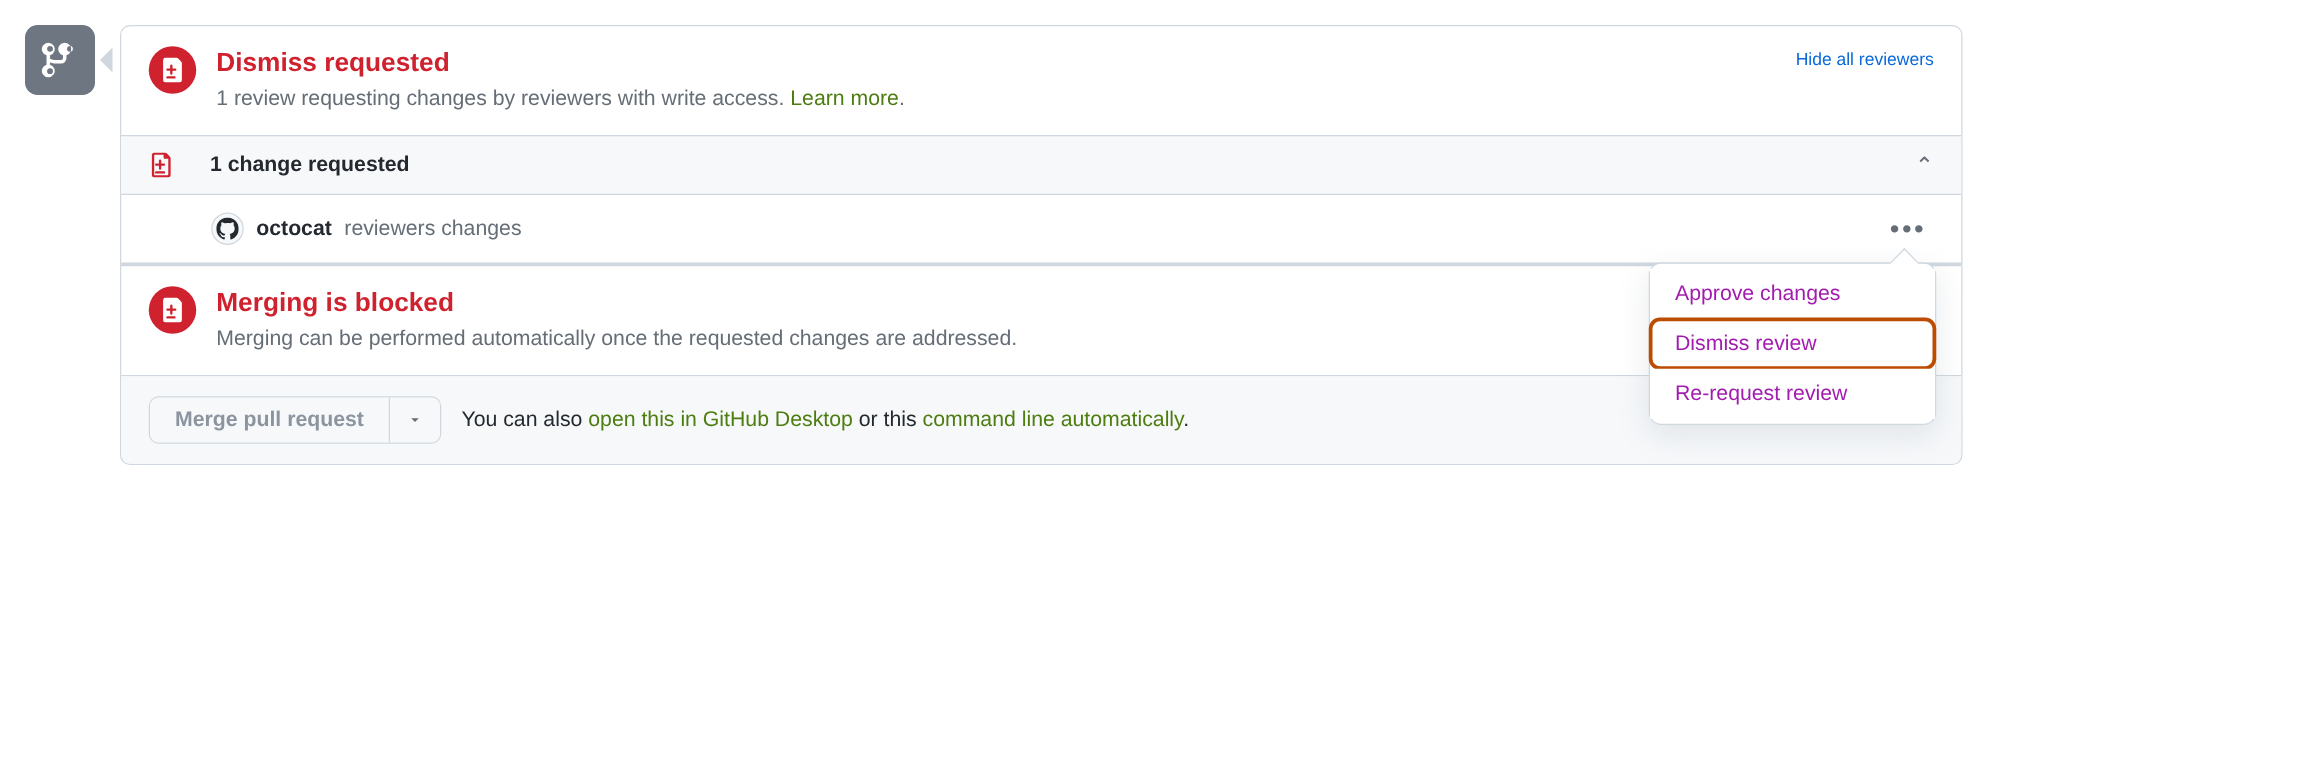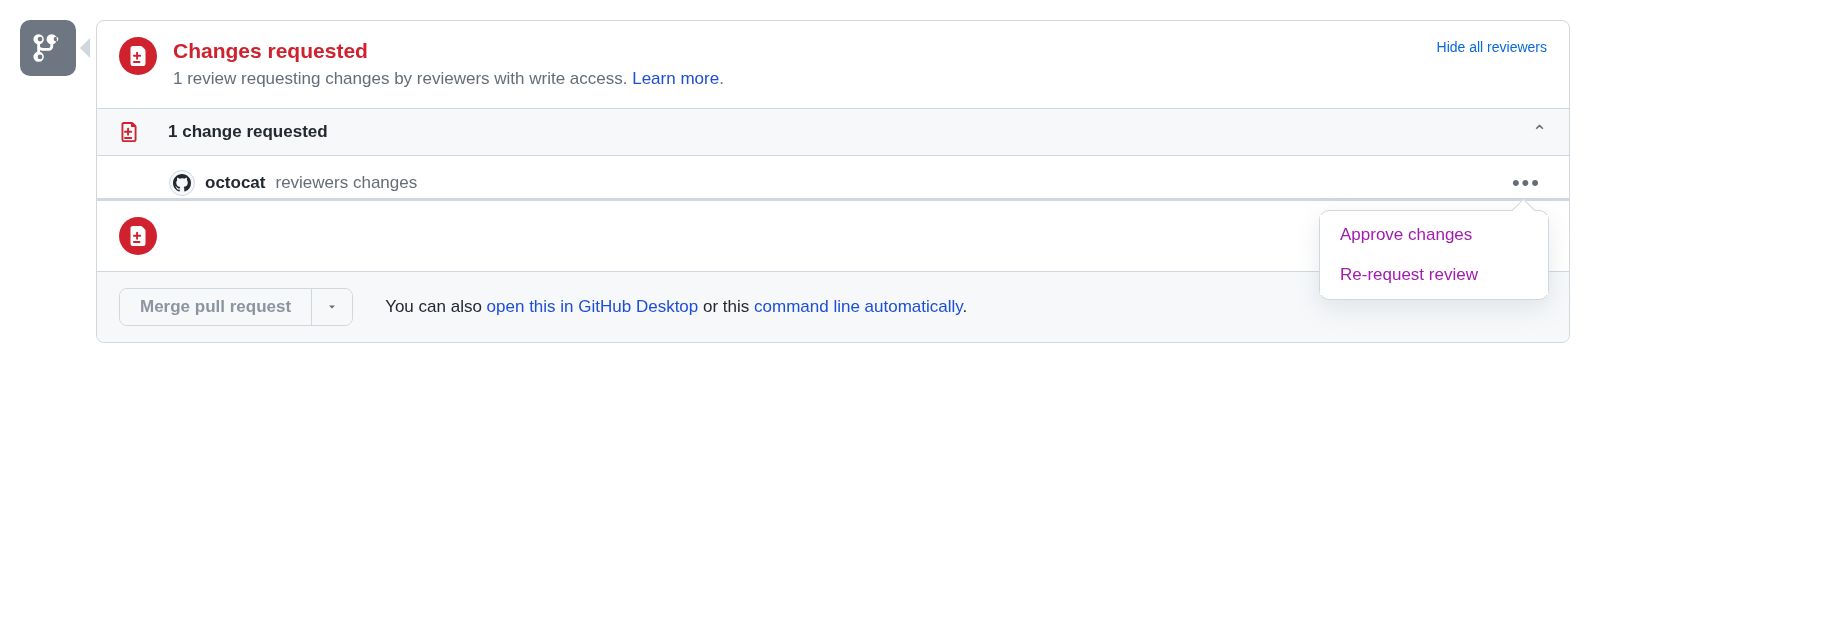--- a/index.html
+++ b/index.html
@@ -67,21 +67,21 @@
     font-weight: 600;
     font-size: 21px;
     line-height: 1.3;
     margin-bottom: 2px;
   }
   .sub {
     color: #656d76;
     font-size: 17px;
     line-height: 1.5;
   }
-  .sub a, .link { color: #1d4ed8; text-decoration: none; }
+  .sub a, .link { color: #4d7c0f; text-decoration: none; }
   .hide-reviewers {
     position: absolute;
     right: 22px;
     top: 18px;
     color: #0969da;
     font-size: 14px;
     cursor: pointer;
   }
   .change-bar {
     background: #f6f8fa;
@@ -97,21 +97,21 @@
   .file-diff-icon svg { width: 20px; height: 20px; fill: #cf222e; }
   .change-bar .label { font-weight: 600; color: #24292f; }
   .chevron {
     margin-left: auto;
     color: #656d76;
     font-size: 18px;
     cursor: pointer;
     user-select: none;
   }
   .reviewer-row {
-    padding: 12px 22px 0 72px;
+    padding: 12px 22px 12px 72px;
     display: flex;
     align-items: center;
     gap: 10px;
     font-size: 17px;
     border-bottom: 3px solid #d0d7de;
     position: relative;
   }
   .avatar {
     width: 26px; height: 26px;
     border-radius: 50%;
@@ -170,21 +170,21 @@
     outline: 3px solid #bc4c00;
     outline-offset: -2px;
     border-radius: 8px;
   }
   .merge-footer {
     background: #f6f8fa;
     border-top: 1.5px solid #d0d7de;
     padding: 16px 22px;
     display: flex;
     align-items: center;
-    gap: 32px;
+    gap: 16px;
     font-size: 17px;
     border-radius: 0 0 8px 8px;
   }
   .btn-group {
     display: inline-flex;
     border: 1.5px solid #d0d7de;
     border-radius: 8px;
     overflow: hidden;
     background: #f6f8fa;
   }
@@ -221,21 +221,21 @@
 
   <div class="panel">
 
     <div class="section">
       <div class="icon-circle">
         <svg viewBox="0 0 16 16">
             <path d="M2 1.75C2 .78 2.78 0 3.75 0h6.5c.46 0 .9.18 1.23.51l2 2c.33.33.52.77.52 1.24v10.5A1.75 1.75 0 0 1 12.25 16h-8.5A1.75 1.75 0 0 1 2 14.25V1.75zm6 3.5a.75.75 0 0 0-1.5 0V7H4.75a.75.75 0 0 0 0 1.5H6.5v1.75a.75.75 0 0 0 1.5 0V8.5h1.75a.75.75 0 0 0 0-1.5H8V5.25zM4.75 12a.75.75 0 0 0 0 1.5h4.5a.75.75 0 0 0 0-1.5h-4.5z"></path>
           </svg>
       </div>
       <div class="section-content">
-        <div class="heading-red">Changes requested</div>
+        <div class="heading-red">Dismiss requested</div>
         <div class="sub">
           <span>1 review requesting changes by reviewers with write access. </span><a href="#" class="link">Learn more</a><span>.</span>
         </div>
       </div>
       <span class="hide-reviewers">Hide all reviewers</span>
     </div>
 
     <div class="change-bar">
       <span class="file-diff-icon">
         <svg viewBox="0 0 16 16">
@@ -251,29 +251,34 @@
         <svg viewBox="0 0 16 16">
             <path d="M8 0C3.58 0 0 3.58 0 8c0 3.54 2.29 6.53 5.47 7.59.4.07.55-.17.55-.38v-1.33c-2.23.48-2.7-1.07-2.7-1.07-.36-.92-.89-1.17-.89-1.17-.73-.5.05-.49.05-.49.8.06 1.23.83 1.23.83.71 1.22 1.87.87 2.33.66.07-.52.28-.87.5-1.07-1.78-.2-3.64-.89-3.64-3.95 0-.87.31-1.59.82-2.15-.08-.2-.36-1.02.08-2.12 0 0 .67-.21 2.2.82A7.7 7.7 0 0 1 8 3.87c.68 0 1.36.09 2 .27 1.53-1.04 2.2-.82 2.2-.82.44 1.1.16 1.92.08 2.12.51.56.82 1.27.82 2.15 0 3.07-1.87 3.75-3.65 3.95.29.25.54.73.54 1.48v2.2c0 .21.15.46.55.38A8 8 0 0 0 16 8c0-4.42-3.58-8-8-8z"></path>
           </svg>
       </span>
       <span class="username">octocat</span>
       <span class="muted">reviewers changes</span>
       <span class="kebab">•••</span>
 
       <div class="dropdown">
         <div class="dropdown-item">Approve changes</div>
+        <div class="dropdown-item highlight">Dismiss review</div>
         <div class="dropdown-item">Re-request review</div>
       </div>
     </div>
 
     <div class="section">
       <div class="icon-circle">
         <svg viewBox="0 0 16 16">
             <path d="M2 1.75C2 .78 2.78 0 3.75 0h6.5c.46 0 .9.18 1.23.51l2 2c.33.33.52.77.52 1.24v10.5A1.75 1.75 0 0 1 12.25 16h-8.5A1.75 1.75 0 0 1 2 14.25V1.75zm6 3.5a.75.75 0 0 0-1.5 0V7H4.75a.75.75 0 0 0 0 1.5H6.5v1.75a.75.75 0 0 0 1.5 0V8.5h1.75a.75.75 0 0 0 0-1.5H8V5.25zM4.75 12a.75.75 0 0 0 0 1.5h4.5a.75.75 0 0 0 0-1.5h-4.5z"></path>
           </svg>
+      </div>
+      <div class="section-content">
+        <div class="heading-red">Merging is blocked</div>
+        <div class="sub">Merging can be performed automatically once the requested changes are addressed.</div>
       </div>
     </div>
 
     <div class="merge-footer">
       <span class="btn-group">
         <button class="btn">Merge pull request</button>
         <button class="btn-caret">
           <svg width="12" height="12" viewBox="0 0 16 16" fill="#656d76">
               <path d="M4 6l4 4 4-4H4z"></path>
             </svg>

